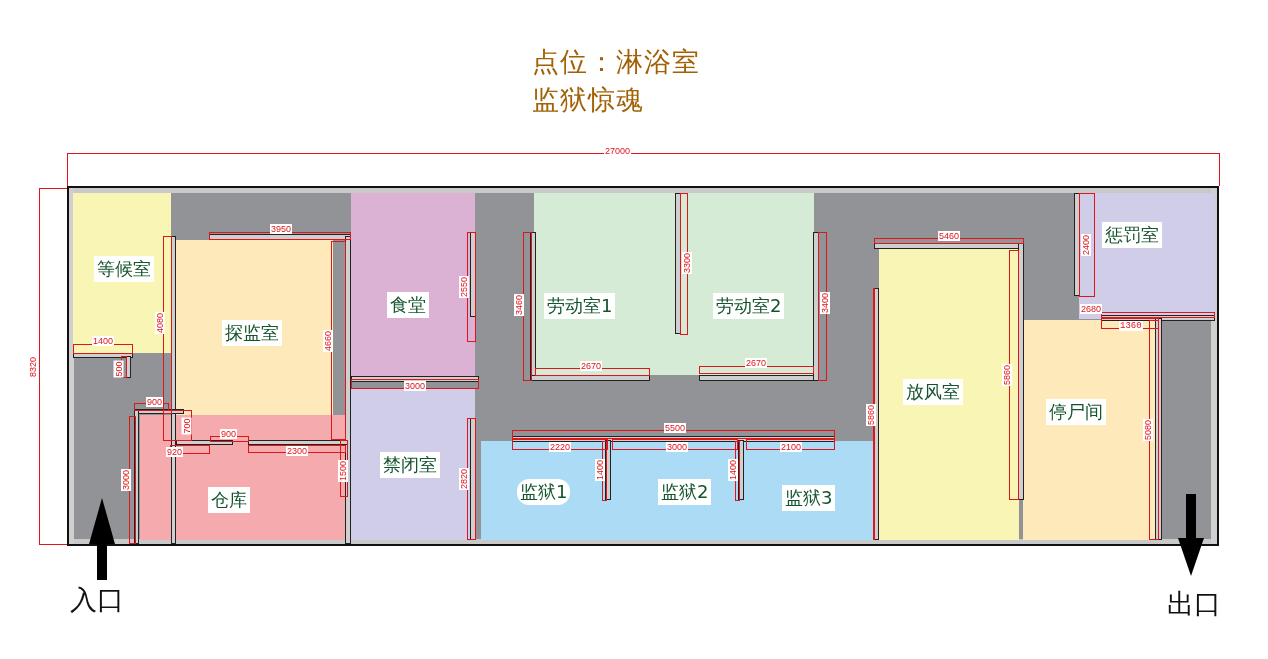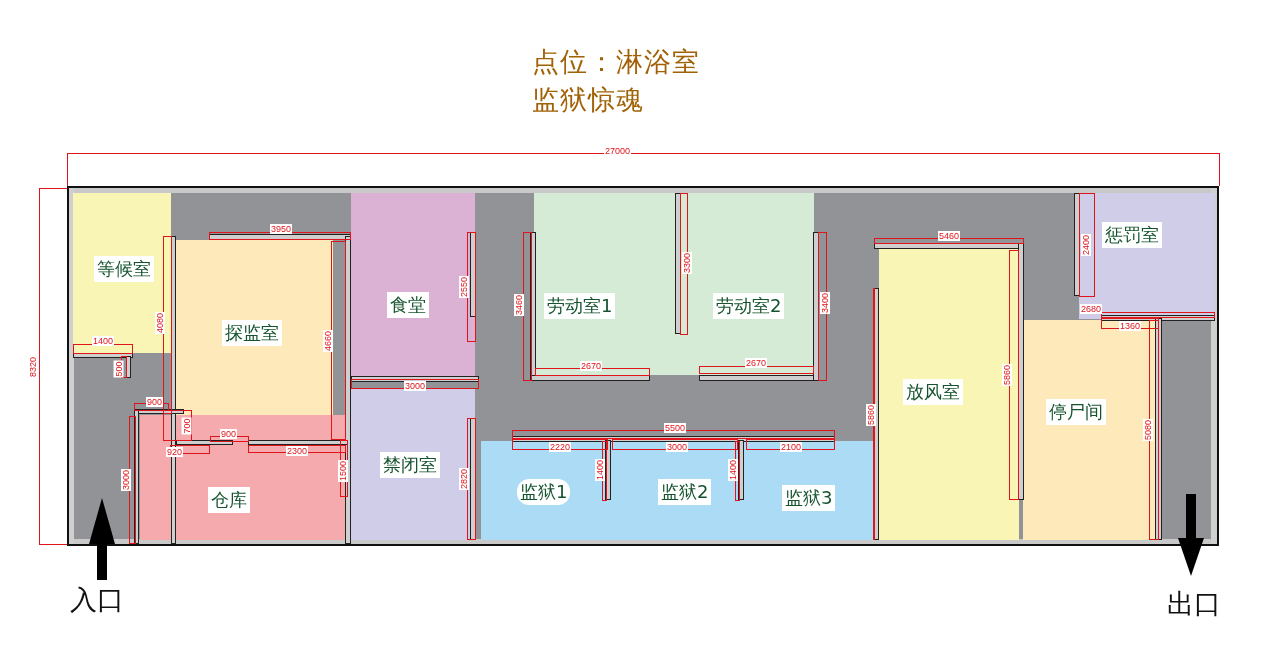--- a/index.html
+++ b/index.html
@@ -138,21 +138,21 @@
 <div class="dim" style="left:549px; top:442px;">2220</div>
 <div class="dim" style="left:666px; top:442px;">3000</div>
 <div class="dim" style="left:780px; top:442px;">2100</div>
 <div class="dim v" style="left:589px; top:465px;">1400</div>
 <div class="dim v" style="left:722px; top:465px;">1400</div>
 <div class="dim" style="left:938px; top:231px;">5460</div>
 <div class="dim v" style="left:860px; top:410px;">5860</div>
 <div class="dim v" style="left:996px; top:370px;">5860</div>
 <div class="dim v" style="left:1075px; top:240px;">2400</div>
 <div class="dim" style="left:1080px; top:304px;">2680</div>
-<div class="dim" style="left:1119px; top:321px;">1360</div>
+<div class="dim" style="left:1119px; top:321px;font-family:Liberation Mono, monospace;">1360</div>
 <div class="dim v" style="left:1137px; top:425px;">5080</div>
 
 <div class="label" style="left:94px; top:256px;">等候室</div>
 <div class="label" style="left:222px; top:320px;">探监室</div>
 <div class="label" style="left:387px; top:292px;">食堂</div>
 <div class="label" style="left:380px; top:452px;">禁闭室</div>
 <div class="label" style="left:544px; top:293px;">劳动室1</div>
 <div class="label" style="left:713px; top:293px;">劳动室2</div>
 <div class="label" style="left:208px; top:487px;">仓库</div>
 <div class="label" style="left:517px; top:479px;border-radius:12px;">监狱1</div>

